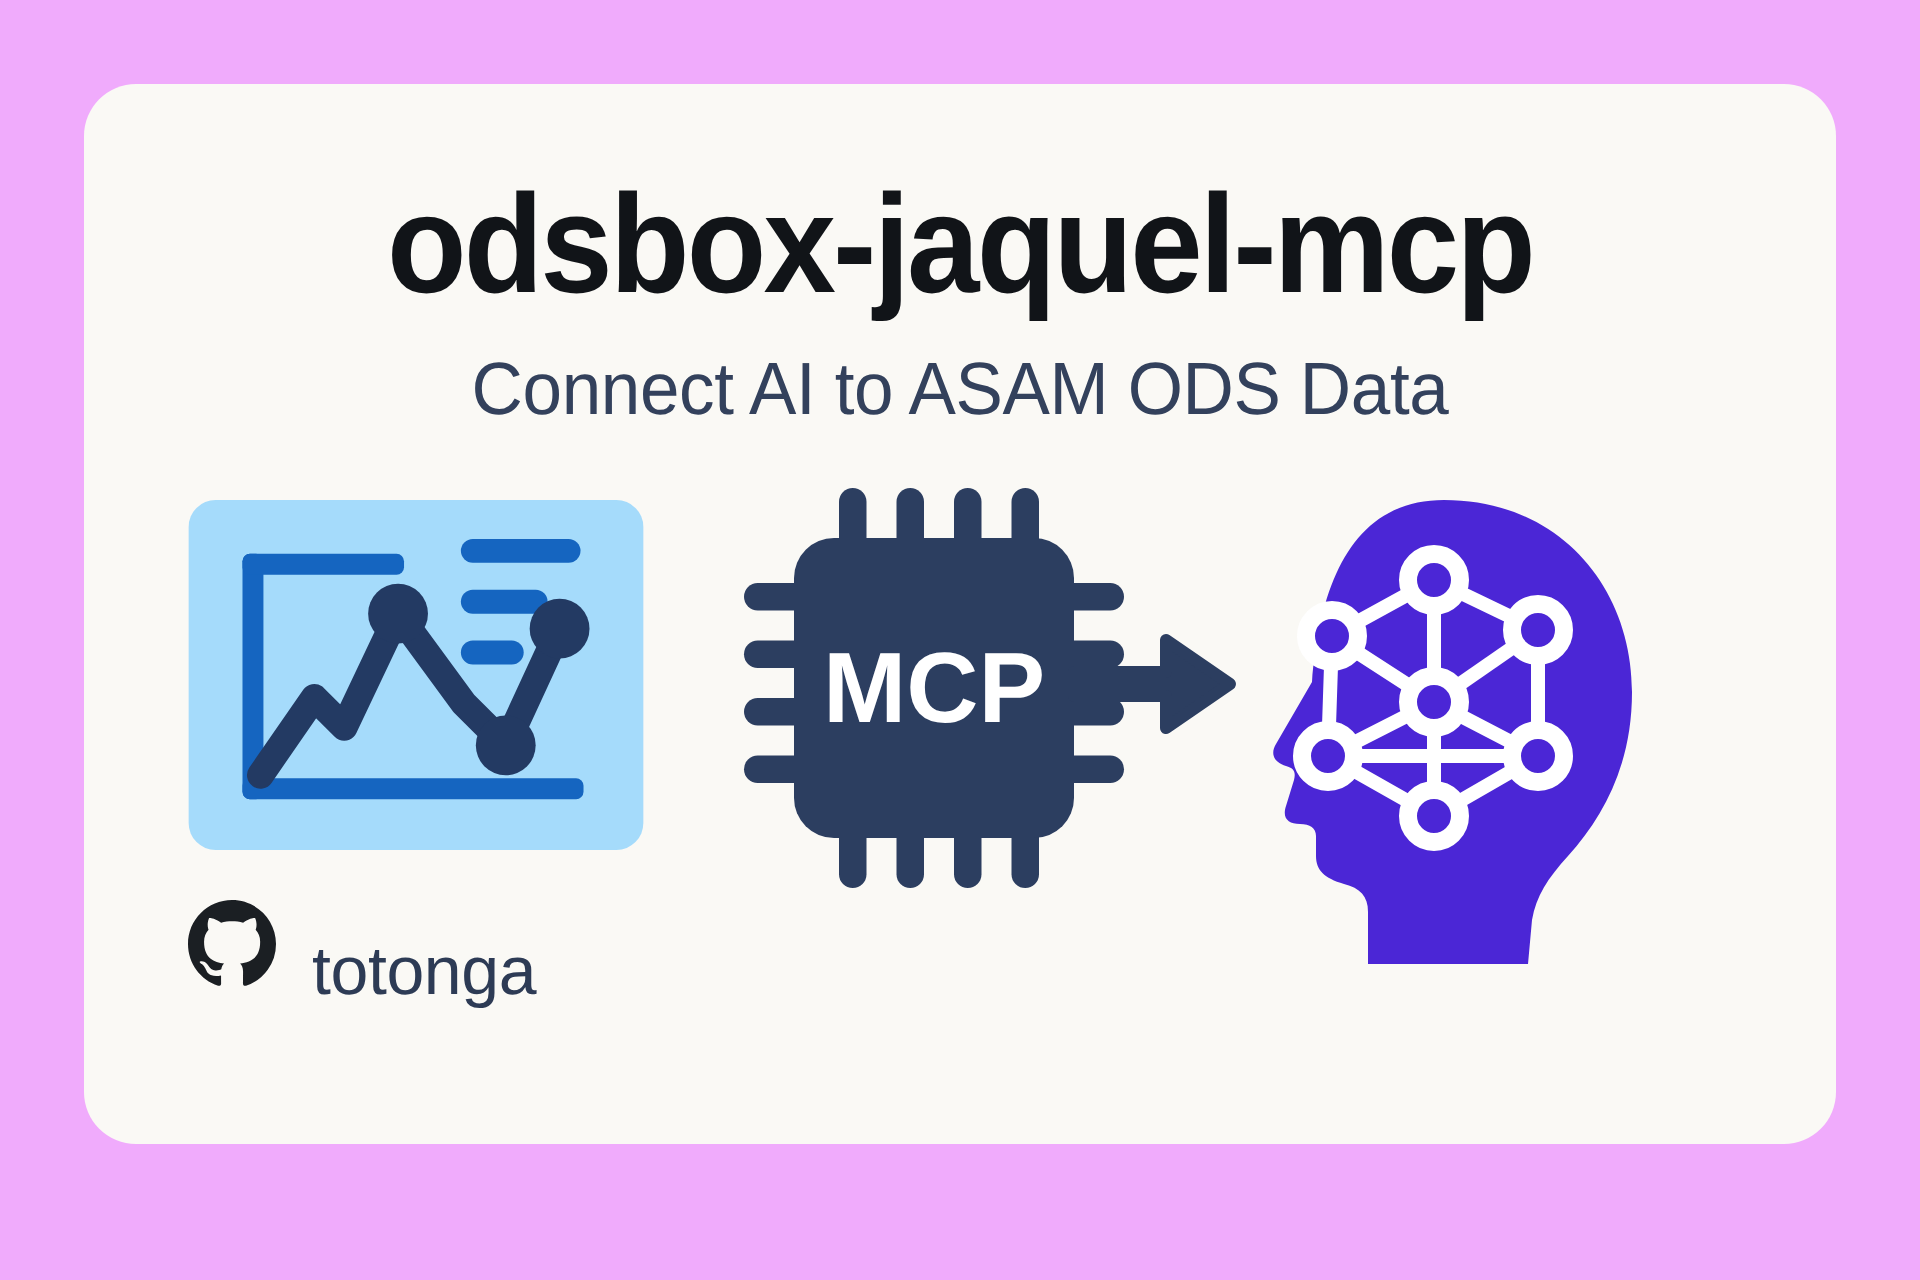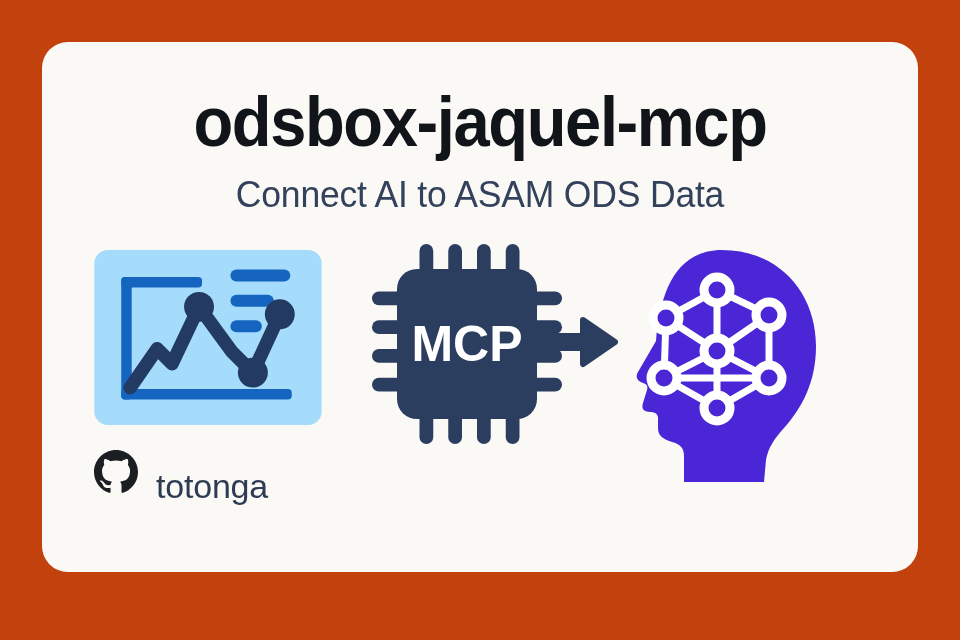--- a/index.html
+++ b/index.html
@@ -10,21 +10,21 @@
     width: 960px;
     height: 640px;
     overflow: hidden;
     font-family: "Liberation Sans", sans-serif;
   }
 
   #banner {
     position: relative;
     width: 960px;
     height: 640px;
-    background: #c2410c;
+    background: #f0abfc;
     box-sizing: border-box;
   }
 
   #card {
     position: absolute;
     left: 42px;
     top: 42px;
     width: 876px;
     height: 530px;
     background: #FAF9F5;

